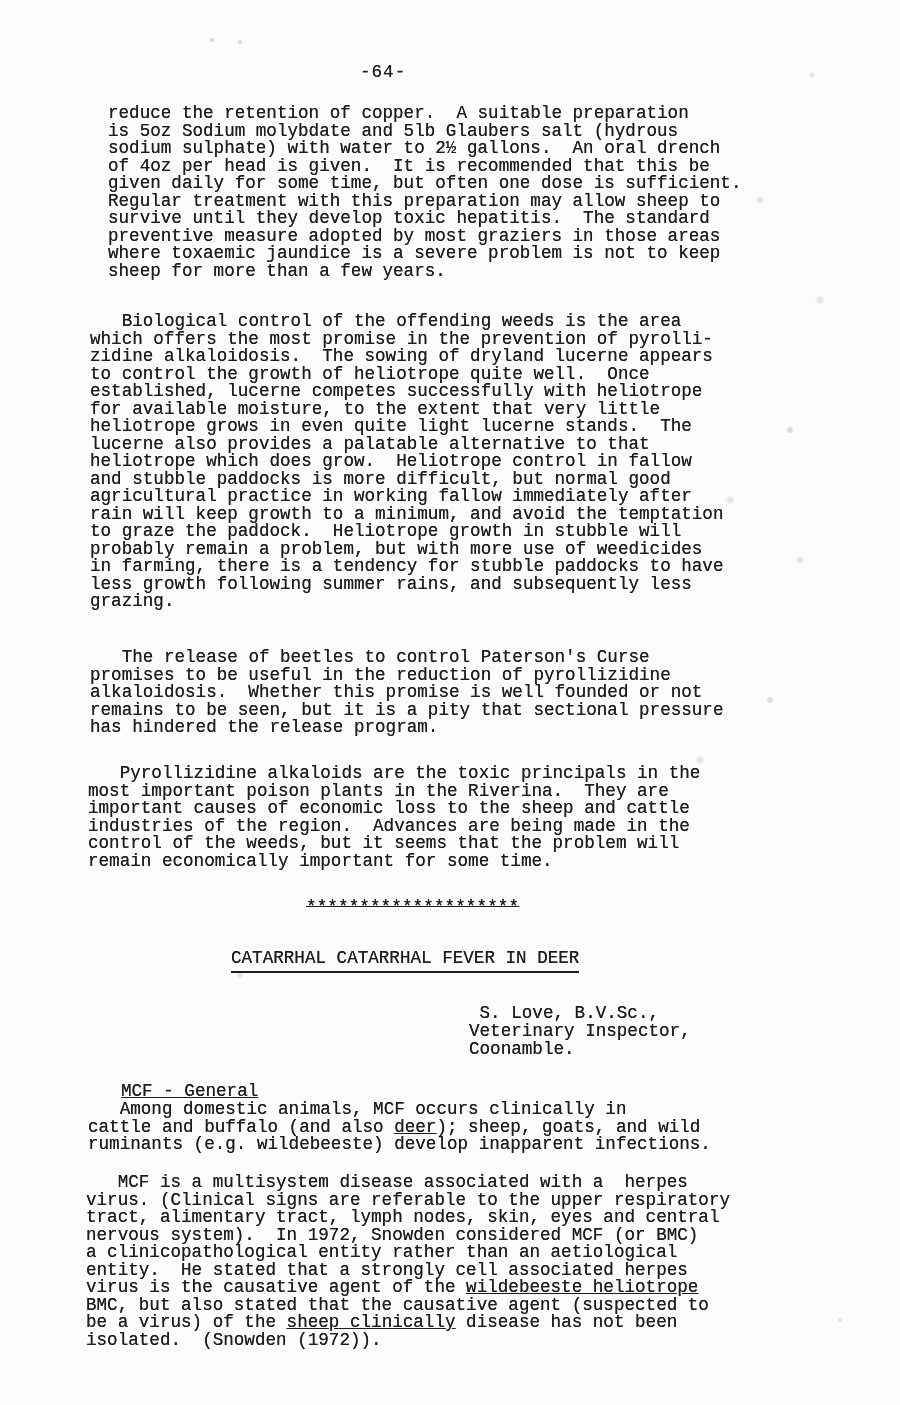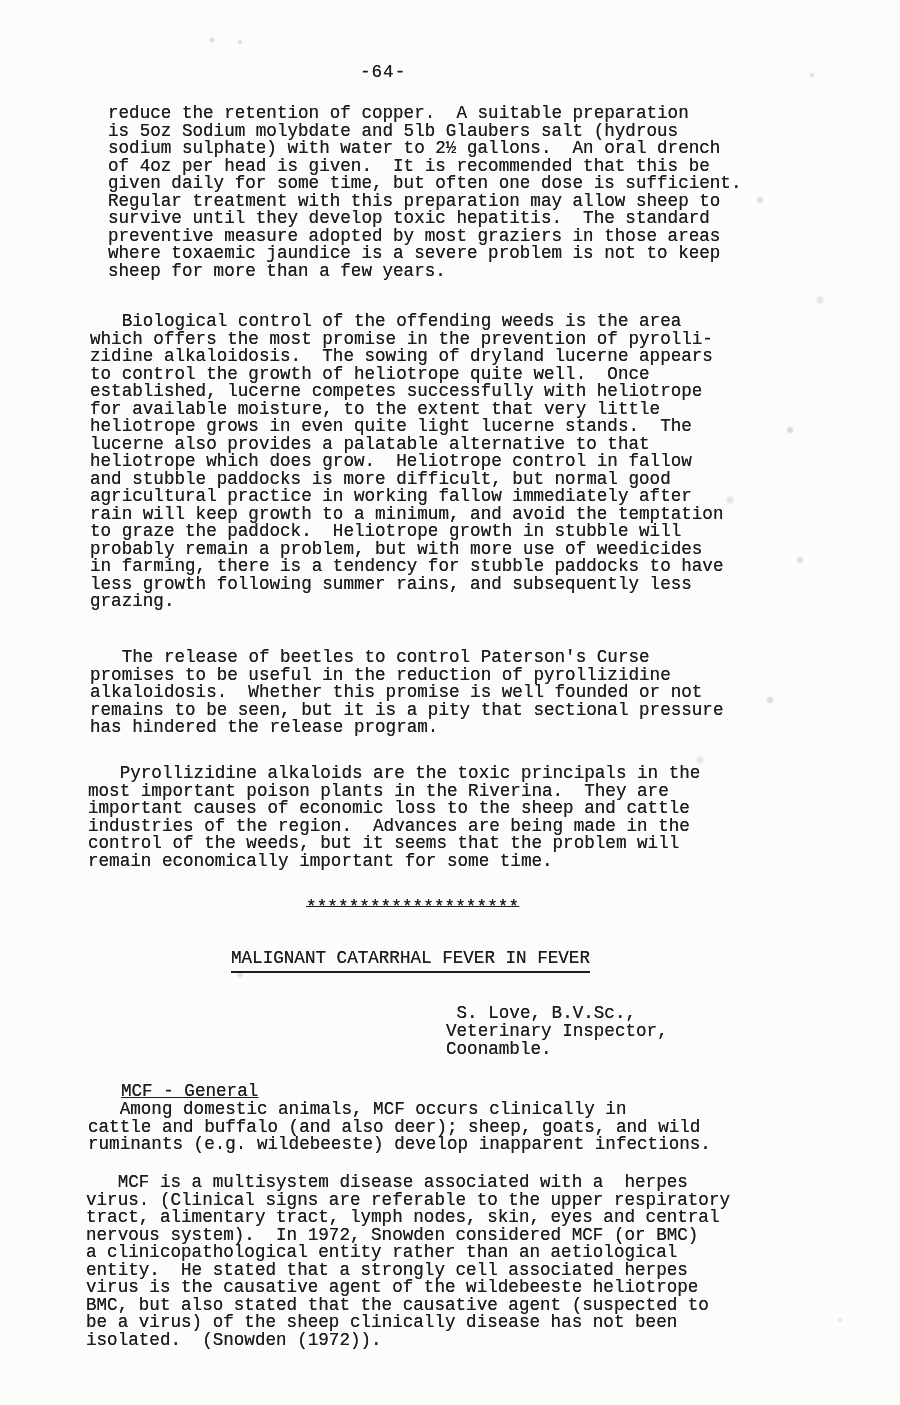--- a/index.html
+++ b/index.html
@@ -29,25 +29,25 @@
       radial-gradient(circle at 240px 975px, rgba(90,90,90,.20) 0 1px, transparent 4px);
   }
   .abs{position:absolute;white-space:pre-wrap;margin-top:48px;}
   .page-number{left:360px;top:16px;letter-spacing:1px;}
   .p1{left:108px;top:57px;width:700px;}
   .p2{left:90px;top:265px;width:720px;}
   .p3{left:90px;top:601px;width:720px;}
   .p4{left:88px;top:717px;width:720px;}
   .separator{left:306px;top:851px;text-decoration:line-through;letter-spacing:0.1px;}
   .article-title{left:231px;top:902px;border-bottom:2px solid #1d1d1d;padding-bottom:3px;}
-  .author-block{left:446px;top:956px;line-height:18px;}
+  .author-block{left:469px;top:956px;line-height:18px;}
   .section-heading{left:121px;top:1035px;text-decoration:underline;}
   .p5{left:88px;top:1053px;width:720px;}
   .p6{left:86px;top:1126px;width:740px;}
-  .u{}
+  .u{text-decoration:underline;}
 </style>
 </head>
 <body>
 
 <div class="page">
 
   <div class="abs page-number">-64-</div>
 
   <p class="abs p1">reduce the retention of copper.  A suitable preparation
 is 5oz Sodium molybdate and 5lb Glaubers salt (hydrous
@@ -86,21 +86,21 @@
 remain economically important for some time.</p>
 
   <p class="abs p3">   The release of beetles to control Paterson's Curse
 promises to be useful in the reduction of pyrollizidine
 alkaloidosis.  Whether this promise is well founded or not
 remains to be seen, but it is a pity that sectional pressure
 has hindered the release program.</p>
 
   <div class="abs separator">********************</div>
 
-  <div class="abs article-title">MALIGNANT CATARRHAL FEVER IN FEVER</div>
+  <div class="abs article-title">CATARRHAL CATARRHAL FEVER IN DEER</div>
 
   <div class="abs author-block"><span> S. Love, B.V.Sc.,</span><br><span>Veterinary Inspector,</span><br><span>Coonamble.</span></div>
 
   <div class="abs section-heading">MCF - General</div>
 
   <p class="abs p5"><span>   Among domestic animals, MCF occurs clinically in
 cattle and buffalo (and also </span><span class="u">deer</span><span>); sheep, goats, and wild
 ruminants (e.g. wildebeeste) develop inapparent infections.</span></p>
 
   <p class="abs p6"><span>   MCF is a multisystem disease associated with a  herpes

